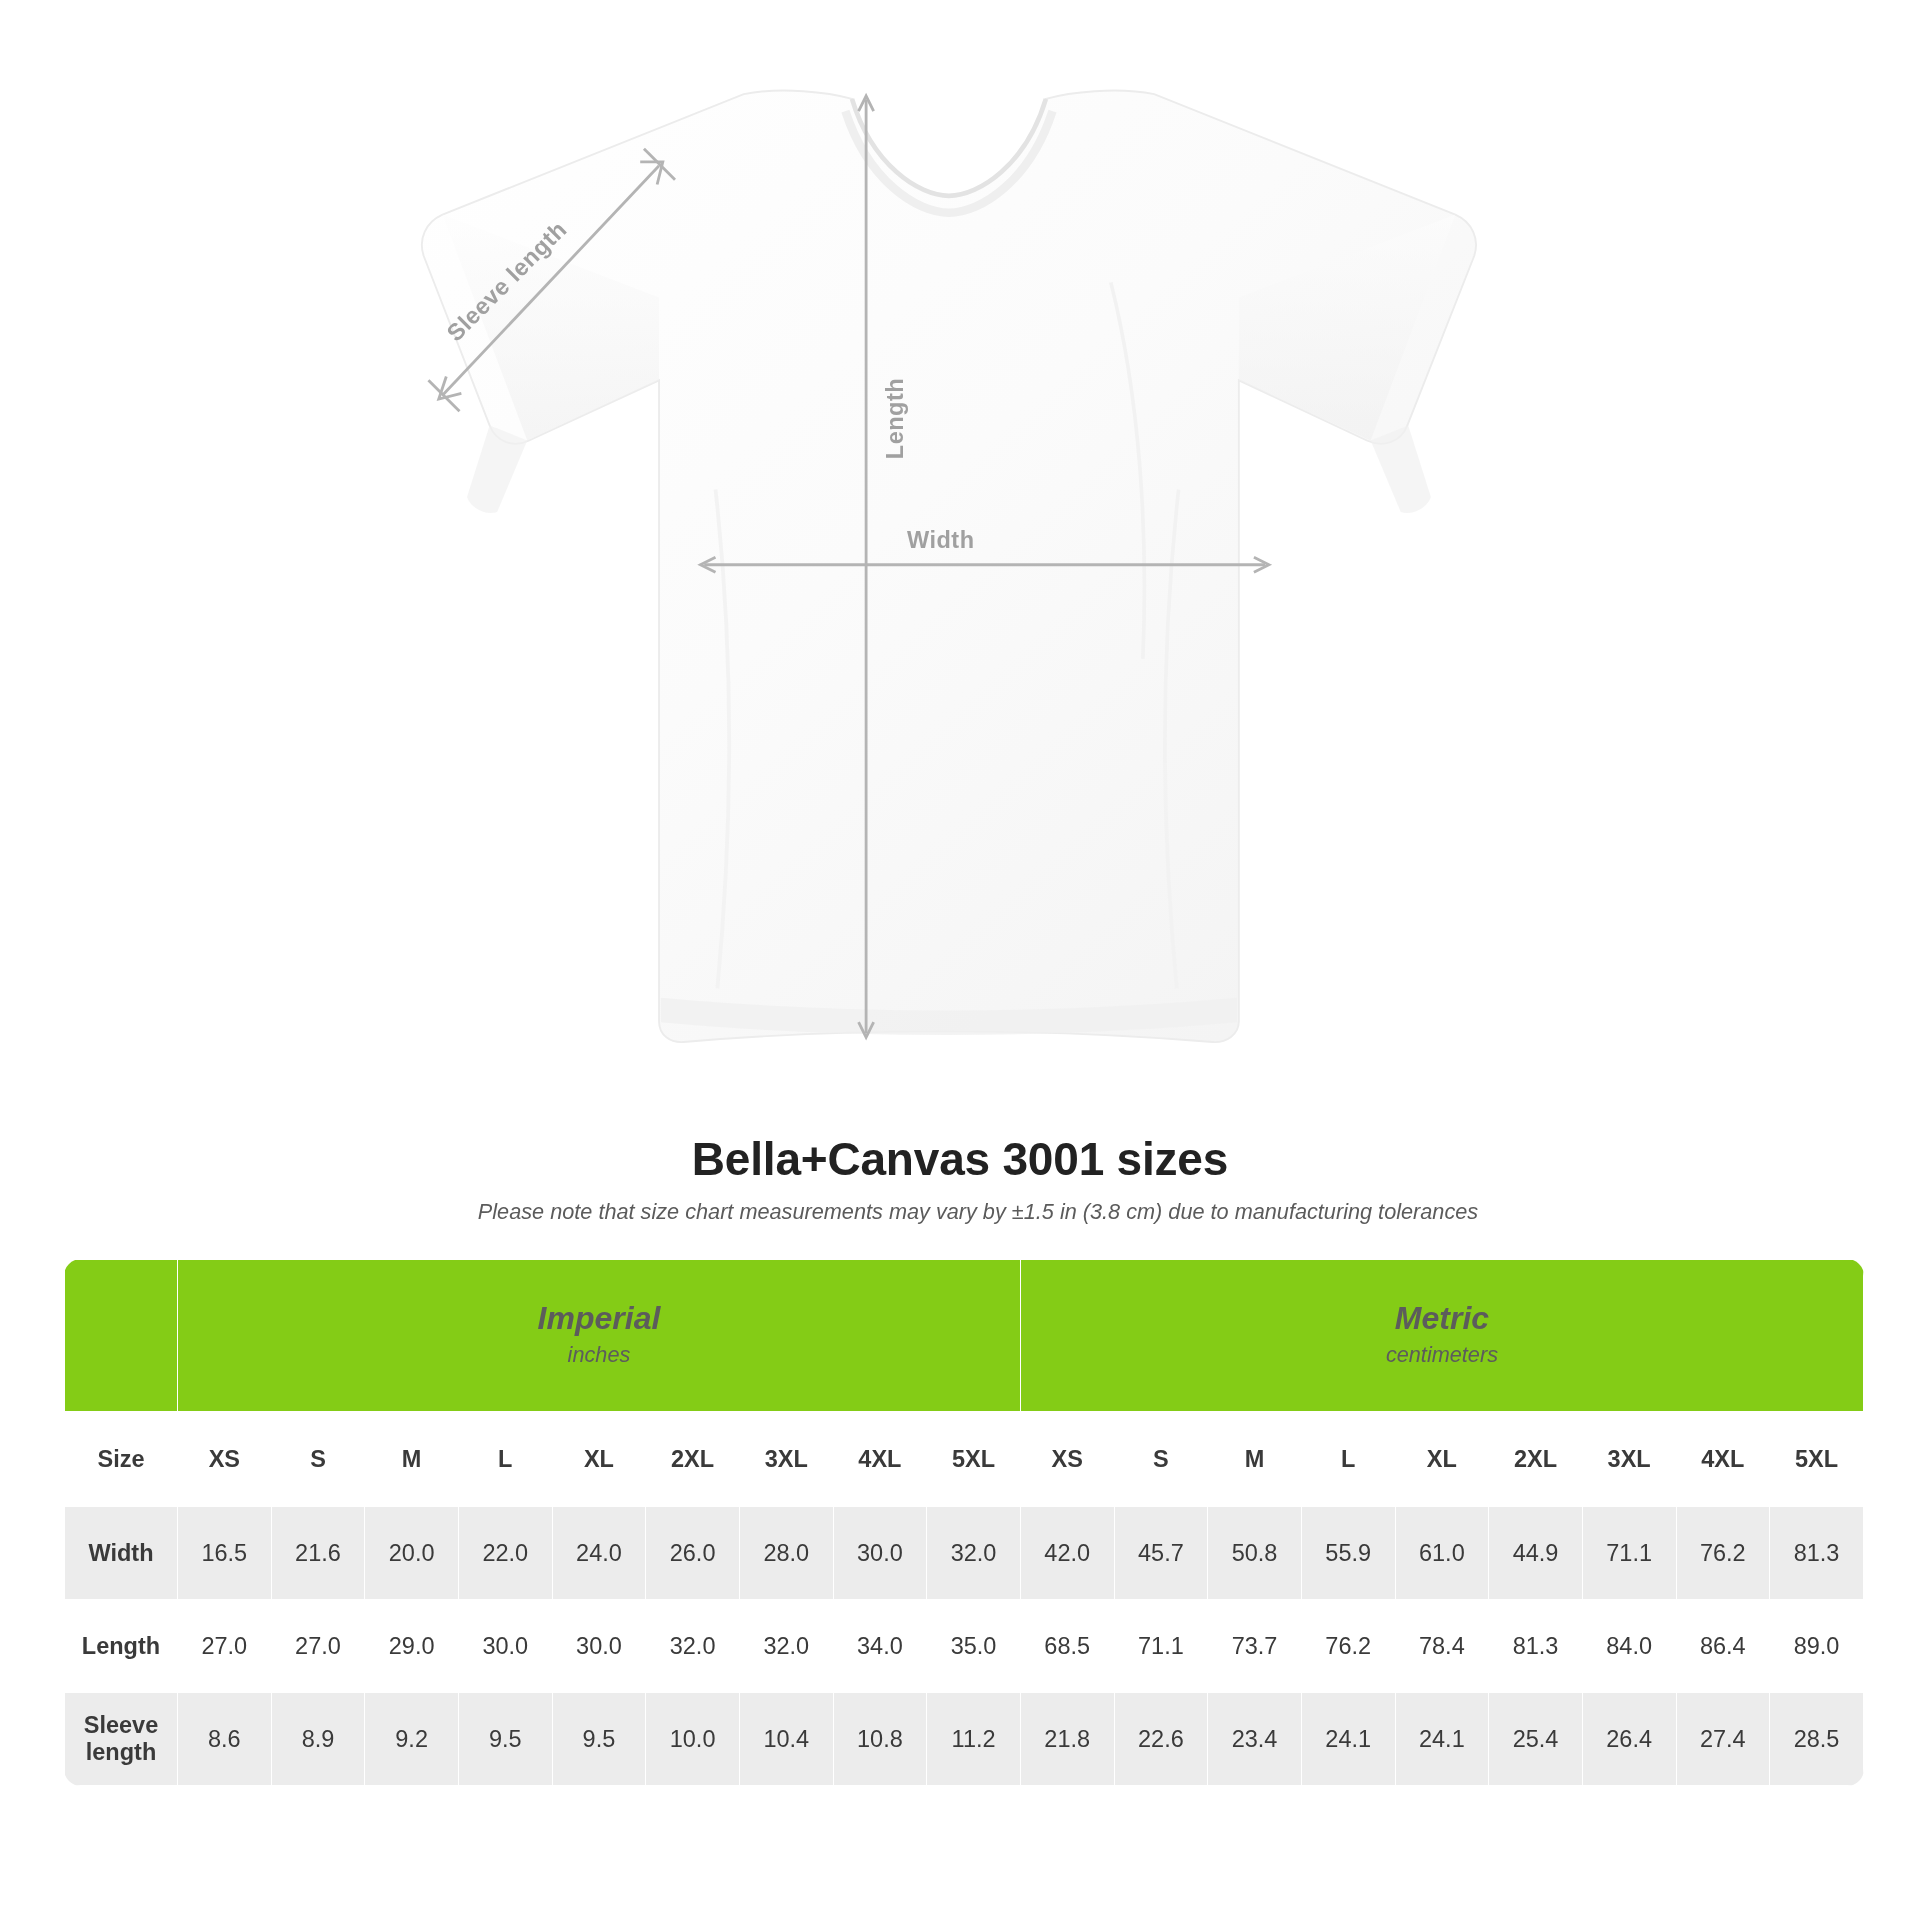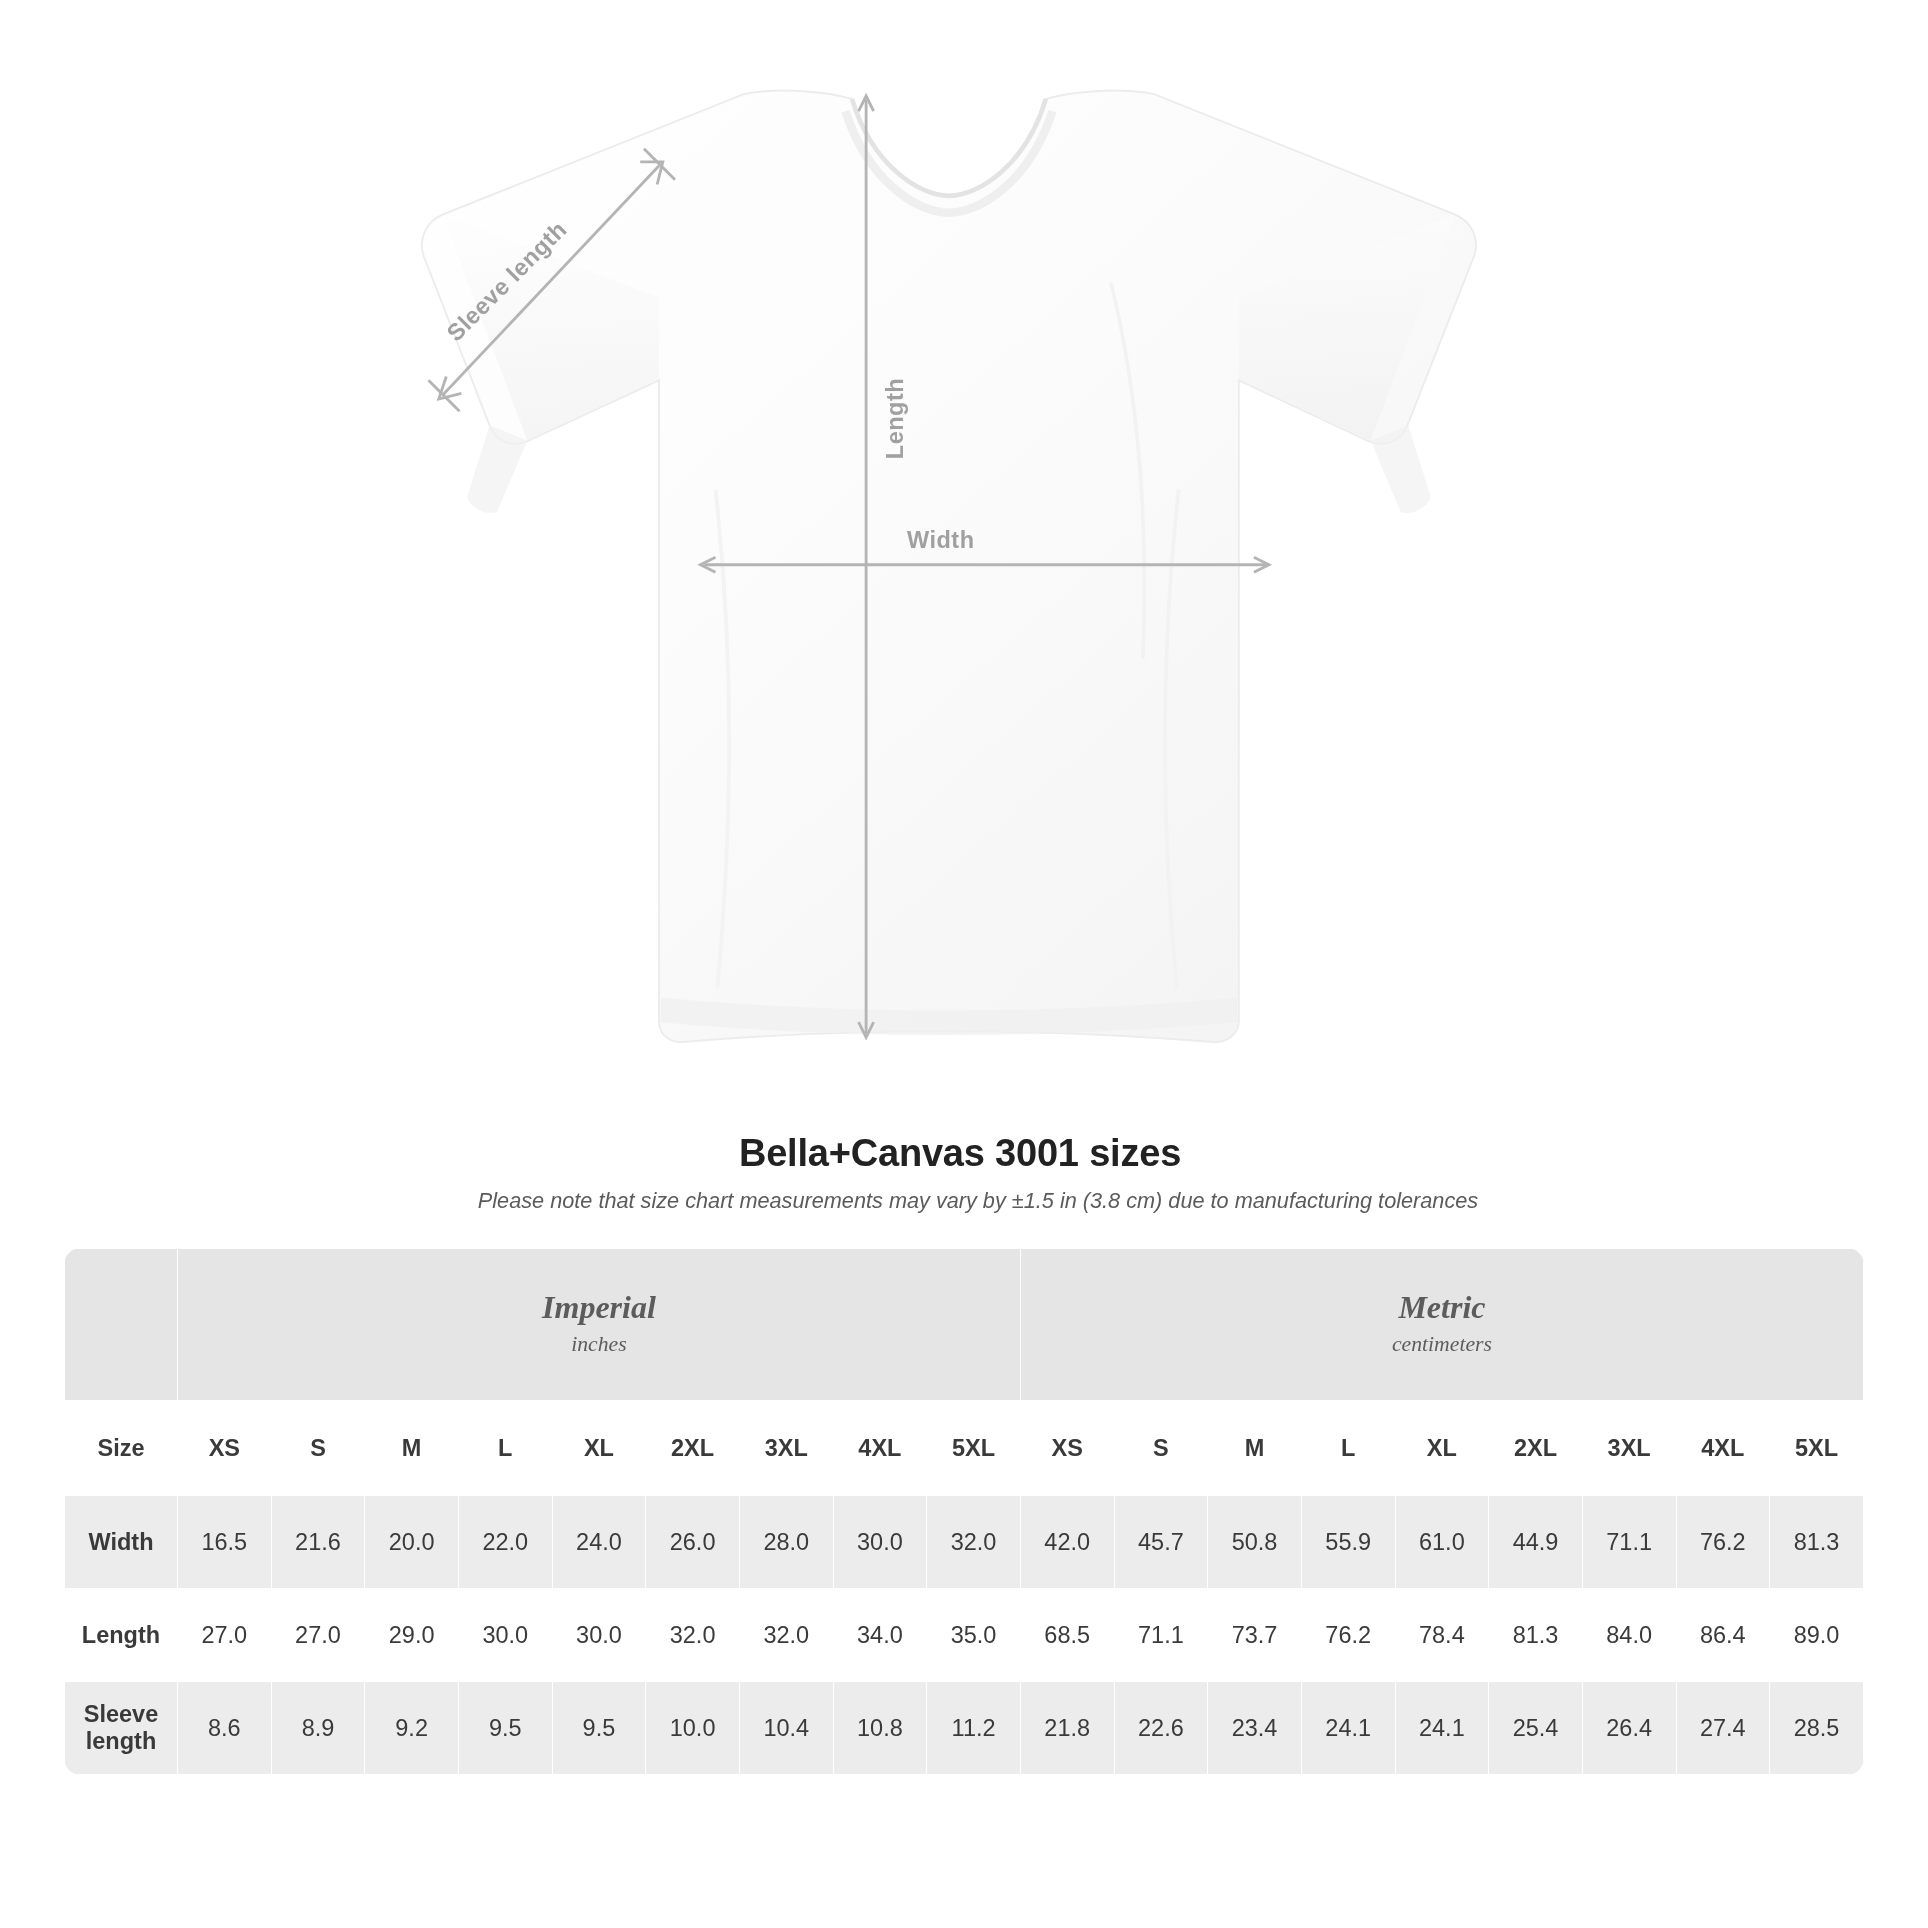--- a/index.html
+++ b/index.html
@@ -56,21 +56,21 @@
     left: 907px;
     top: 527px;
   }
 
   
   .heading-block {
     text-align: center;
     margin-top: 26px;
   }
   .chart-title {
-    font-size: 38px;
+    font-size: 46px;
     font-weight: bold;
     color: #222222;
     margin: 0 8px 13px 0;
     letter-spacing: -0.2px;
   }
   .chart-note {
     font-size: 21.7px;
     font-style: italic;
     color: #5b5b5b;
     margin: 0;
@@ -91,25 +91,24 @@
   }
   table.size-table td, table.size-table th {
     text-align: center;
     font-size: 23.5px;
     color: #3a3a3a;
     border: 0.9px solid #ffffff;
     padding: 0;
   }
   
   .unit-band td {
-    background: #e5e5e5;
+    background: #84cc16;
     height: 151px;
     vertical-align: middle;
     border: none;
-    font-family: Liberation Serif, serif;
   }
   .unit-title {
     font-size: 32px;
     font-style: italic;
     font-weight: bold;
     color: #5c5c5c;
     line-height: 1.25;
   }
   .unit-sub {
     font-size: 21.7px;

